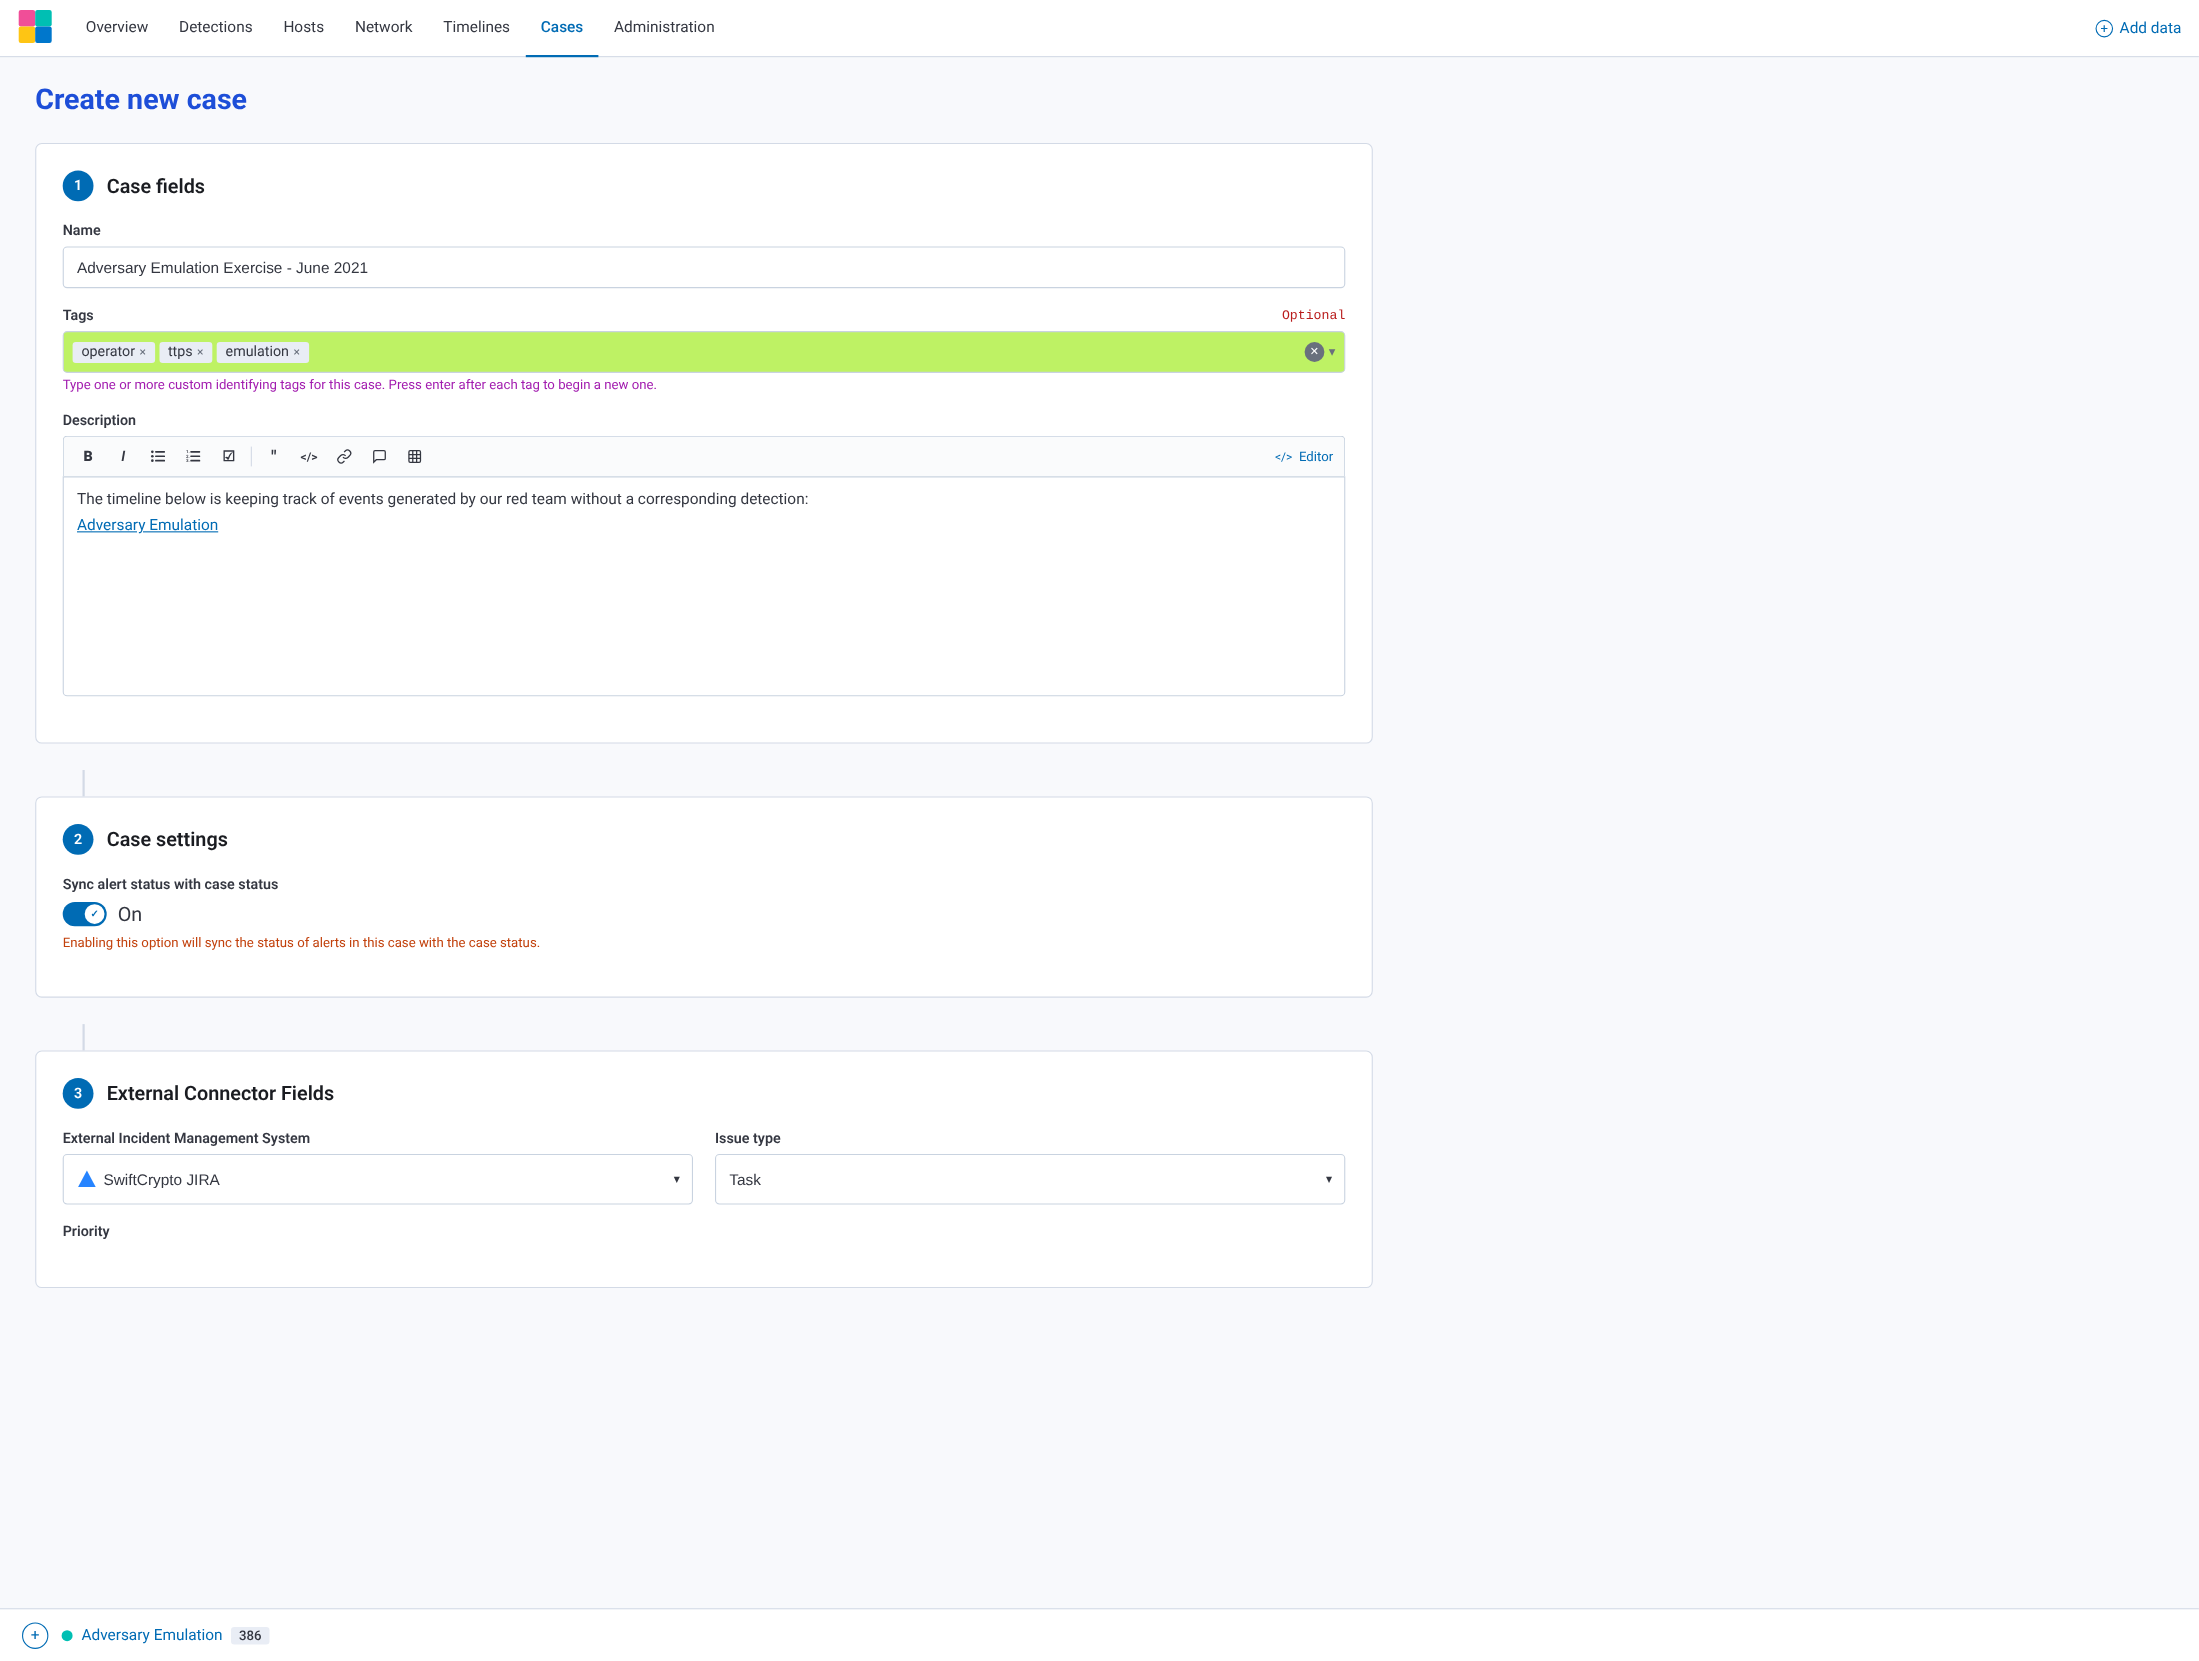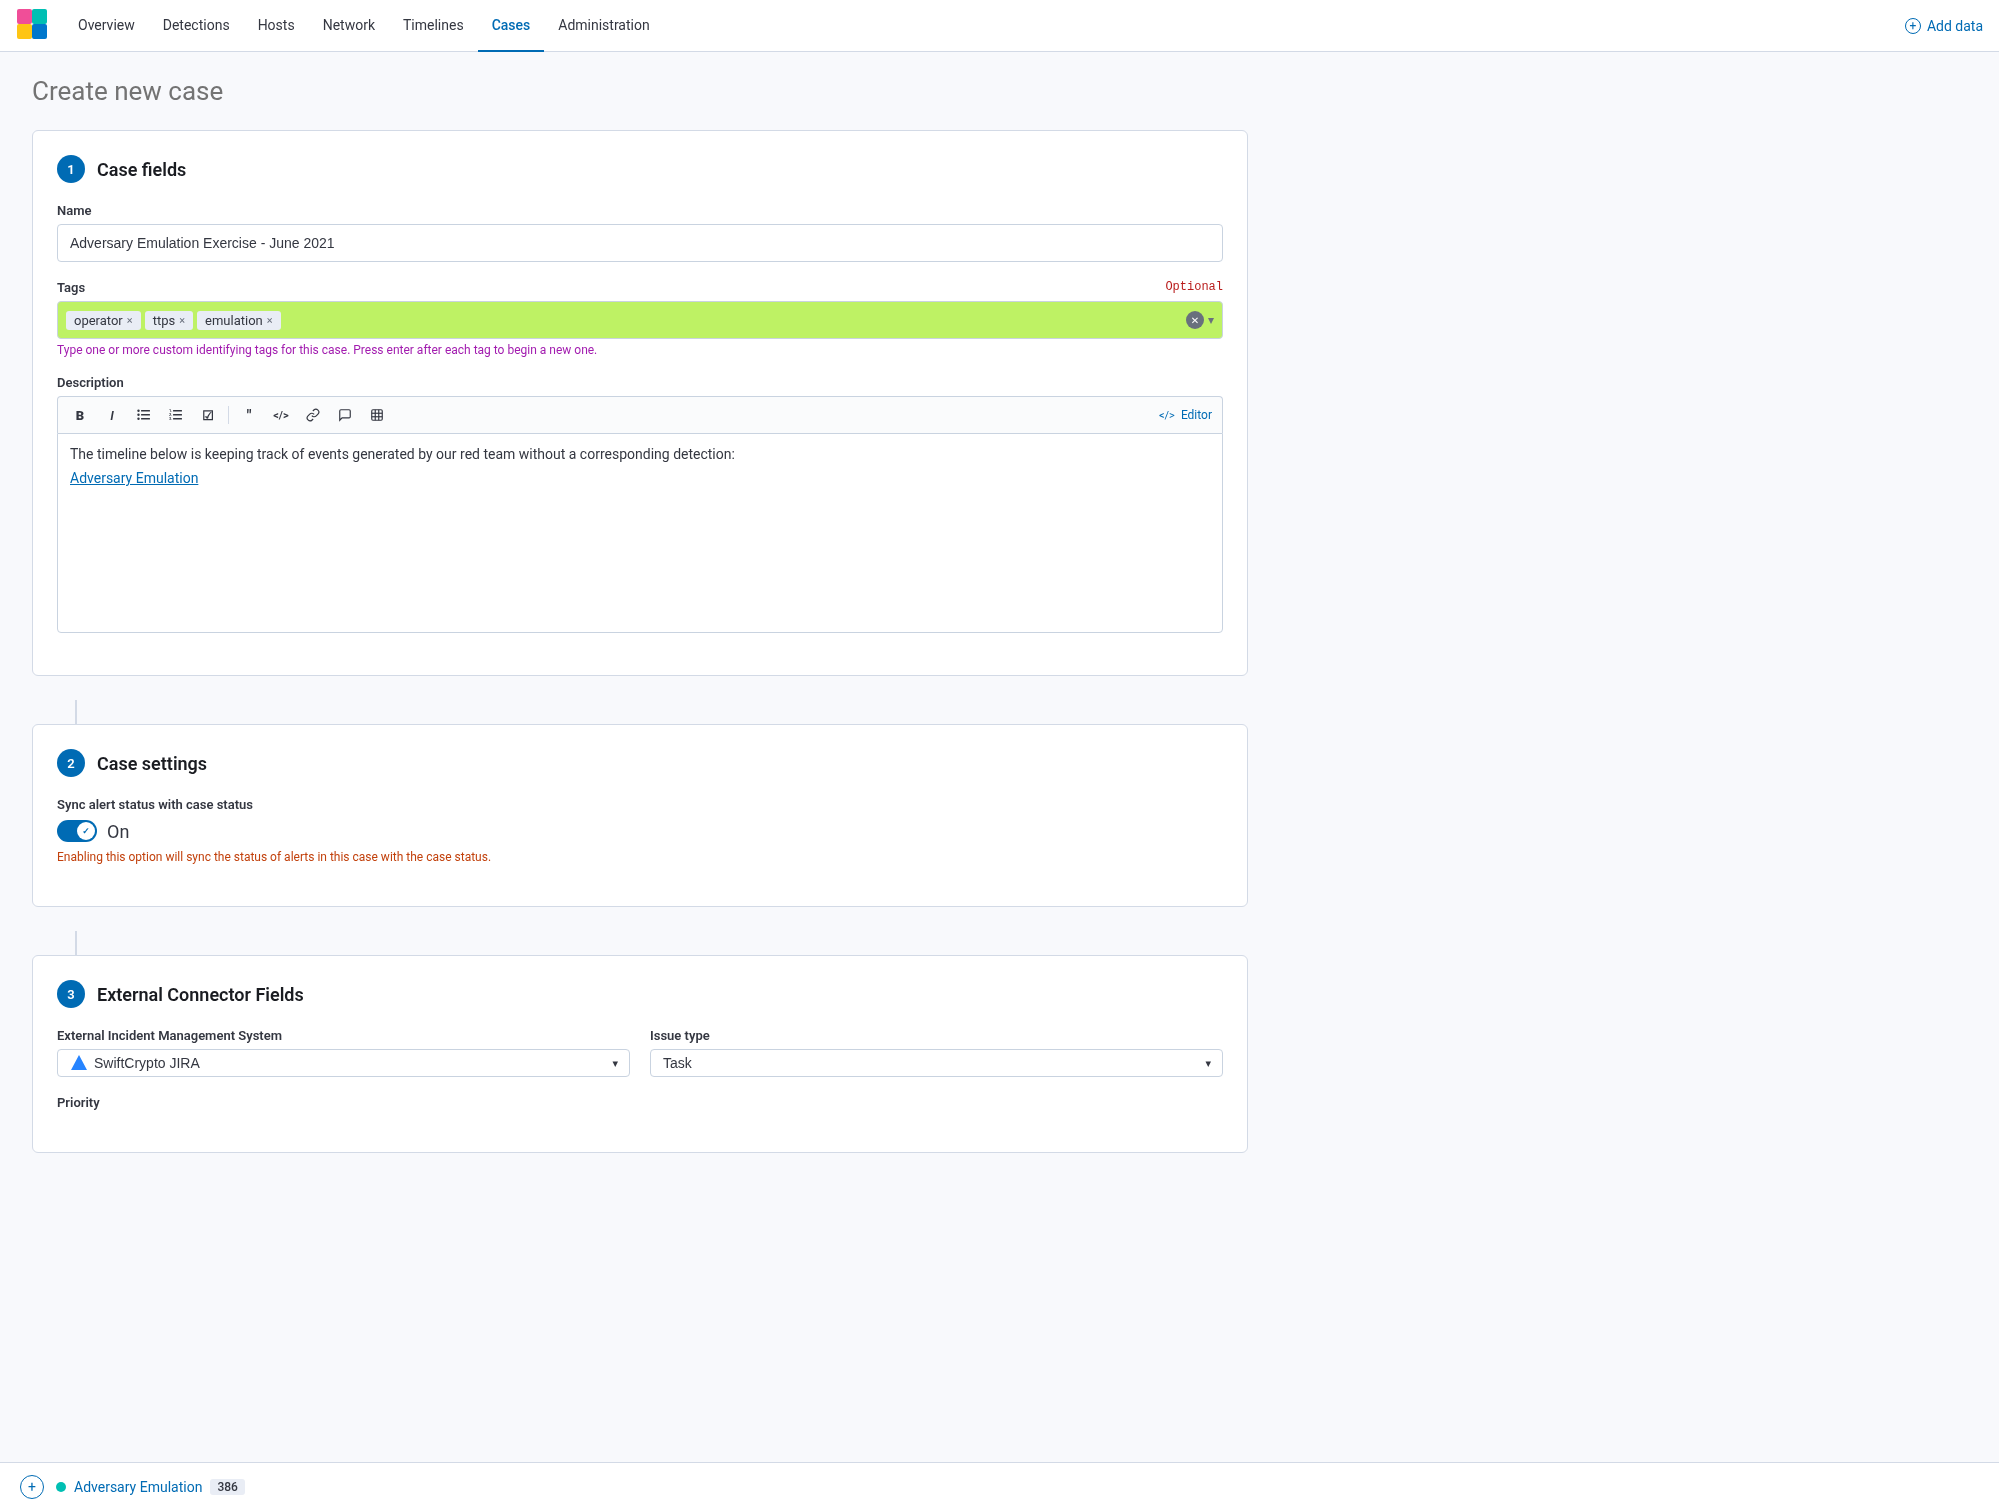--- a/index.html
+++ b/index.html
@@ -68,22 +68,22 @@
       color: #006BB4;
     }
 
     
     .page-content {
       padding: 24px 32px;
       max-width: 1280px;
     }
     .page-title {
       font-size: 26px;
-      font-weight: 400;
-      color: #737373;
+      font-weight: 700;
+      color: #1d4ed8;
       margin-bottom: 24px;
     }
 
     
     .section-card {
       background: #fff;
       border: 1px solid #d3dae6;
       border-radius: 6px;
       padding: 24px;
       margin-bottom: 24px;
@@ -312,21 +312,21 @@
       position: absolute;
       right: 12px;
       top: 50%;
       transform: translateY(-50%);
       color: #343741;
       font-size: 11px;
       pointer-events: none;
     }
     .select-inner {
       width: 100%;
-      height: 28px;
+      height: 46px;
       border: 1px solid #c9d3e0;
       border-radius: 4px;
       padding: 0 32px 0 12px;
       font-size: 14px;
       color: #343741;
       background: #fff;
       appearance: none;
       cursor: pointer;
       outline: none;
     }

